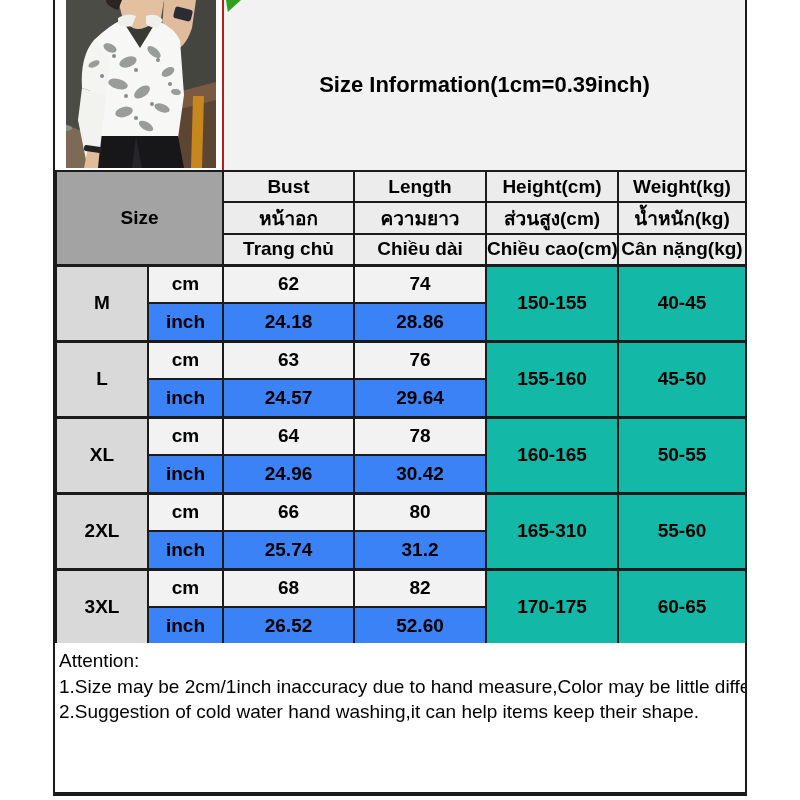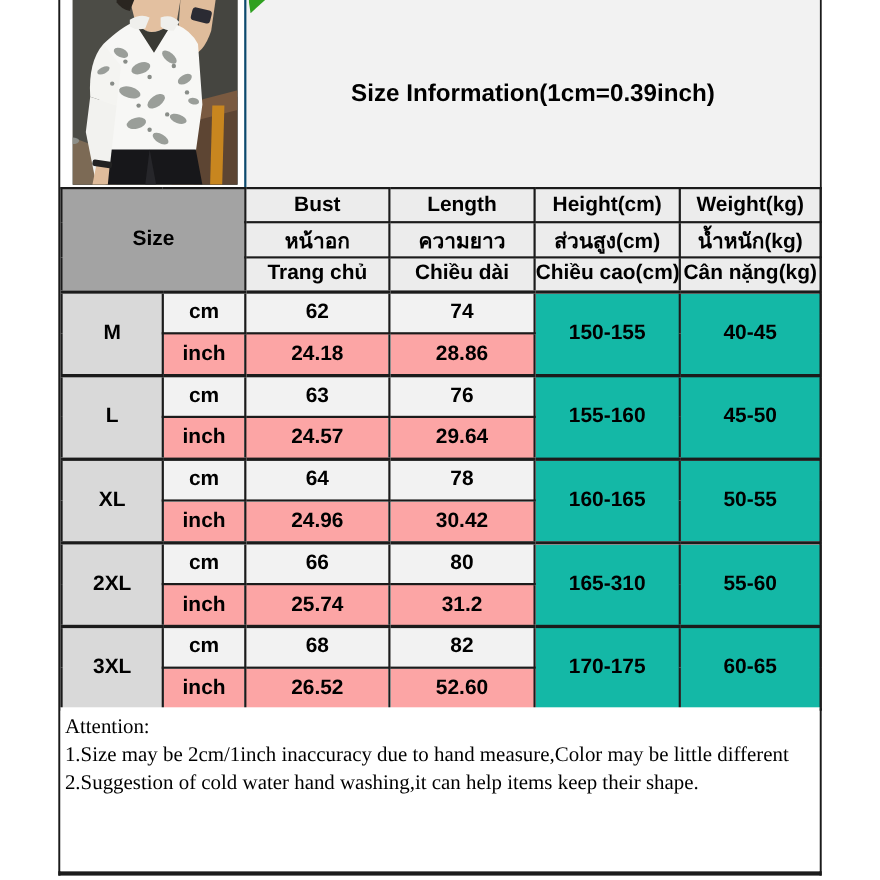--- a/index.html
+++ b/index.html
@@ -5,41 +5,41 @@
   html,body{margin:0;padding:0;background:#ffffff;width:800px;height:800px;
     font-family:"Liberation Sans","DejaVu Sans",sans-serif;color:#000;}
   .page{position:relative;width:800px;height:800px;background:#fff;overflow:hidden;}
   .content{position:absolute;left:53px;top:0;width:694px;height:796px;
     box-sizing:border-box;border:2px solid #1b1b1b;border-top:none;border-bottom-width:4px;background:#fff;}
   
   .top{position:relative;height:170px;background:#fff;}
   .photo{position:absolute;left:11px;top:0;width:150px;height:168px;overflow:hidden;background:#4e4e48;}
   .photo svg{display:block;}
   .titlebox{position:absolute;left:167px;top:0;right:0;height:170px;background:#f2f2f2;
-    border-left:2px solid #0c4a6e;box-sizing:border-box;
+    border-left:2px solid #b91c1c;box-sizing:border-box;
     display:flex;align-items:center;justify-content:center;gap:9px;}
   .titlebox .tl{font-weight:bold;font-size:22px;line-height:24px;white-space:nowrap;}
   .tri{position:absolute;left:2px;top:0;width:15px;height:12px;background:#2fa020;
     clip-path:polygon(0 0,100% 0,12% 100%);}
   
   table.size-table{border-collapse:collapse;table-layout:fixed;width:690px;margin:0;}
   table.size-table td{border:2px solid #1b1b1b;text-align:center;vertical-align:middle;
     font-weight:bold;padding:0;font-size:19px;overflow:hidden;white-space:nowrap;}
   tr.hr{height:31px;}
   td.hcell{background:#ececec;}
   td.sizecell{background:#a3a3a3;font-size:34px;}
   tbody tr{height:38px;}
   td.slabel{background:#d9d9d9;font-size:20px;}
   td.cmbg{background:#f2f2f2;}
-  td.whitebg{background:#fca5a5;}
+  td.whitebg{background:#3b82f6;}
   td.mergecell{background:#14b8a6;}
   tr.blocktop td{border-top-width:3px;}
   
   .attention{position:absolute;left:0;right:0;top:643px;bottom:0;background:#fff;
-    padding:5px 2px 0 4px;box-sizing:border-box;overflow:hidden;font-family:Liberation Serif, serif;}
+    padding:5px 2px 0 4px;box-sizing:border-box;overflow:hidden;}
   .attention div{font-size:19px;line-height:25.5px;font-weight:400;white-space:nowrap;}
 </style>
 </head>
 <body>
 
 <div class="page">
   <div class="content">
 
     <div class="top">
       <div class="photo">

